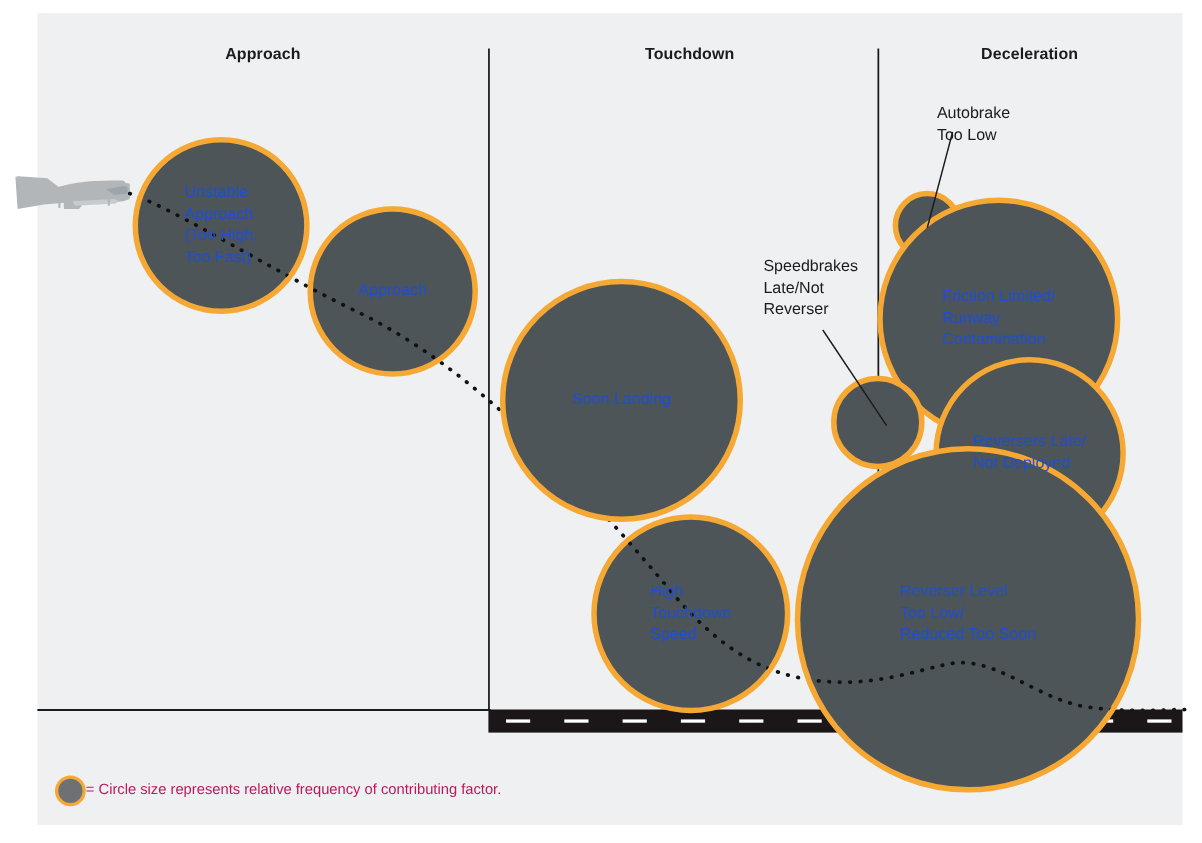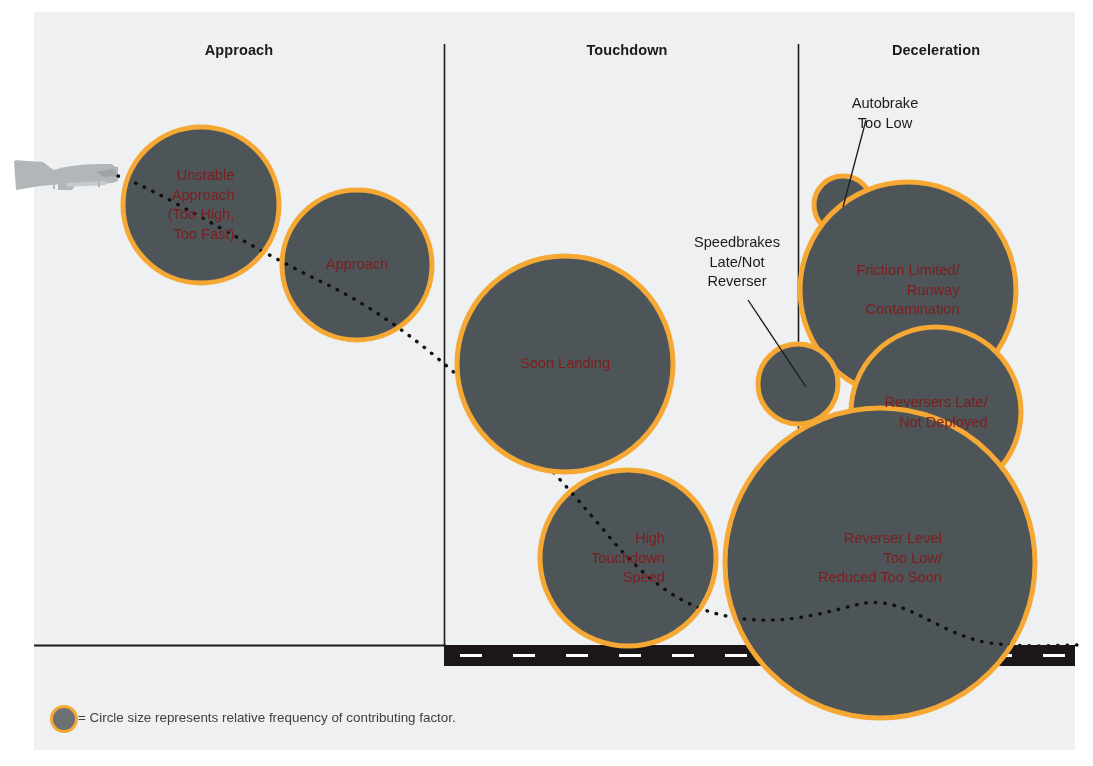--- a/index.html
+++ b/index.html
@@ -4,25 +4,25 @@
 <title>Landing Overrun Contributing Factors</title>
 <style>
   html,body{margin:0;padding:0;background:#ffffff;}
   body{width:1093px;height:766px;position:relative;overflow:hidden;
        font-family:"Liberation Sans","DejaVu Sans",sans-serif;}
   #stage{position:absolute;left:0;top:0;width:1093px;height:766px;padding-left:24px;}
   #panel{position:absolute;left:34px;top:12px;width:1041px;height:738px;background:#eef0f1;}
   svg.layer{position:absolute;left:0;top:0;width:1093px;height:766px;overflow:visible;}
   .phase-label{position:absolute;font-size:14.5px;font-weight:bold;color:#1b1b1b;
       text-align:center;letter-spacing:.1px;white-space:nowrap;transform:translateX(-50%);}
-  .bubble-text{position:absolute;color:#7f1d1d;font-size:14.6px;line-height:19.5px;
-      text-align:right;white-space:pre-line;transform:translate(-50%,-50%);pointer-events:none;}
+  .bubble-text{position:absolute;color:#1d4ed8;font-size:14.6px;line-height:19.5px;
+      text-align:left;white-space:pre-line;transform:translate(-50%,-50%);pointer-events:none;}
   .callout-text{position:absolute;color:#1b1b1b;font-size:14.6px;line-height:19.5px;
-      text-align:center;white-space:pre-line;transform:translate(-50%,0);}
-  .legend-text{position:absolute;left:78px;top:710px;font-size:13.4px;color:#404040;white-space:nowrap;}
+      white-space:pre-line;transform:translate(-50%,0);}
+  .legend-text{position:absolute;left:78px;top:710px;font-size:13.4px;color:#be185d;white-space:nowrap;}
 </style>
 </head>
 <body>
 
 <div id="stage">
 
   <div id="panel"></div>
 
   <svg class="layer" viewBox="0 0 1093 766" xmlns="http://www.w3.org/2000/svg">
 

